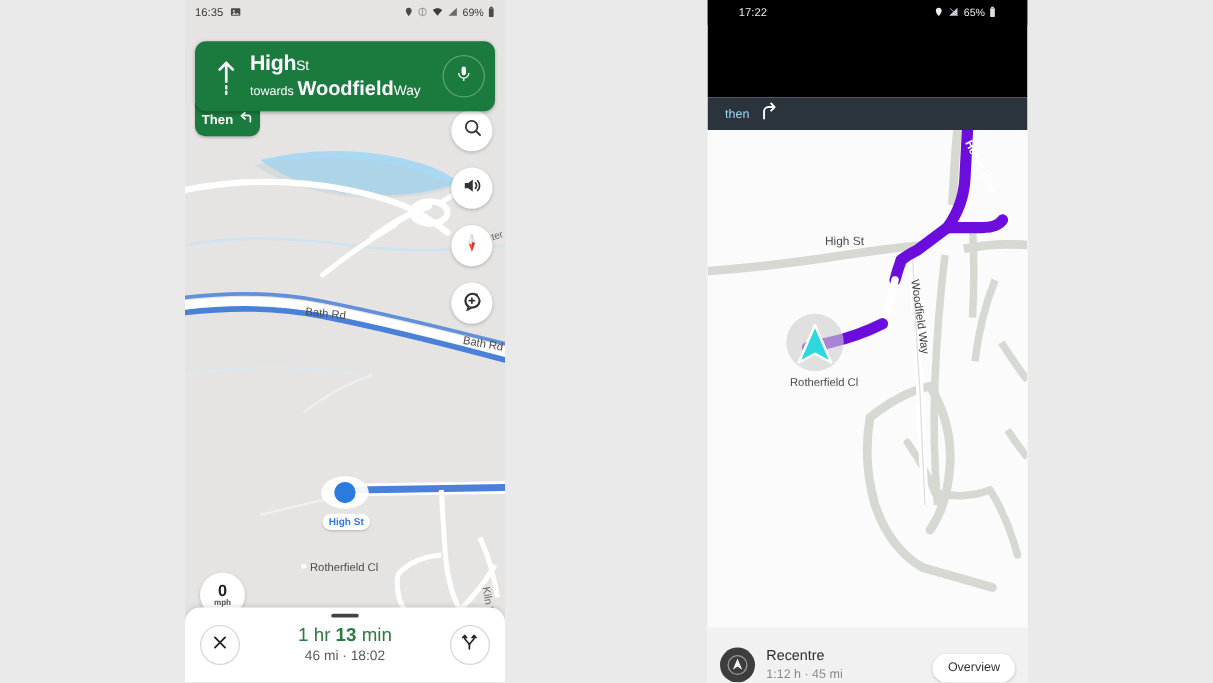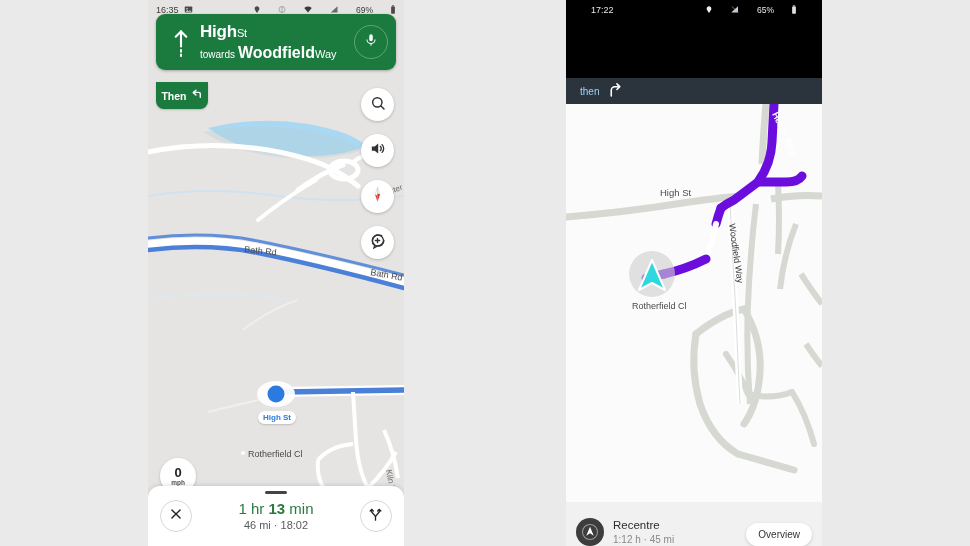--- a/index.html
+++ b/index.html
@@ -15,30 +15,30 @@
   .phone-left {
     position: absolute; left: 148px; top: 0; width: 256px; height: 546px;
     background: #e4e3e1; overflow: hidden;
   }
   .statusbar-l {
     position: absolute; top: 0; left: 0; width: 100%; height: 20px;
     display: flex; align-items: center; justify-content: space-between;
     padding: 0 8px; font-size: 9px; color: #3b3b3b; z-index: 30;
   }
   .sb-left { display: flex; align-items: center; gap: 5px; }
-  .sb-right { display: flex; align-items: center; gap: 17px; font-size: 8.5px; }
+  .sb-right { display: flex; align-items: center; gap: 3px; font-size: 8.5px; }
   .sb-icon { display: inline-block; }
 
   
   .map-l { position: absolute; inset: 0; background: #e6e4e2; }
   .map-l svg { position: absolute; inset: 0; }
 
   
   .navcard {
-    position: absolute; left: 8px; top: 14px; width: 240px; height: 56px;
+    position: absolute; left: 8px; top: 33px; width: 240px; height: 56px;
     background: #1b7a3e; border-radius: 9px; z-index: 25;
     display: flex; align-items: center; padding: 0 8px;
     box-shadow: 0 1px 3px rgba(0,0,0,.28);
   }
   .nav-arrow { width: 34px; flex: 0 0 34px; display:flex; align-items:center; justify-content:center; }
   .nav-text { flex: 1; color: #fff; padding-left: 2px; line-height: 1.12; }
   .nav-street { font-size: 17px; font-weight: 700; letter-spacing: -.2px; }
   .nav-street .suf { font-size: 11px; font-weight: 400; }
   .nav-sub { font-size: 10.5px; margin-top: 3px; }
   .nav-sub .lead { font-weight: 400; font-size: 10px; }

